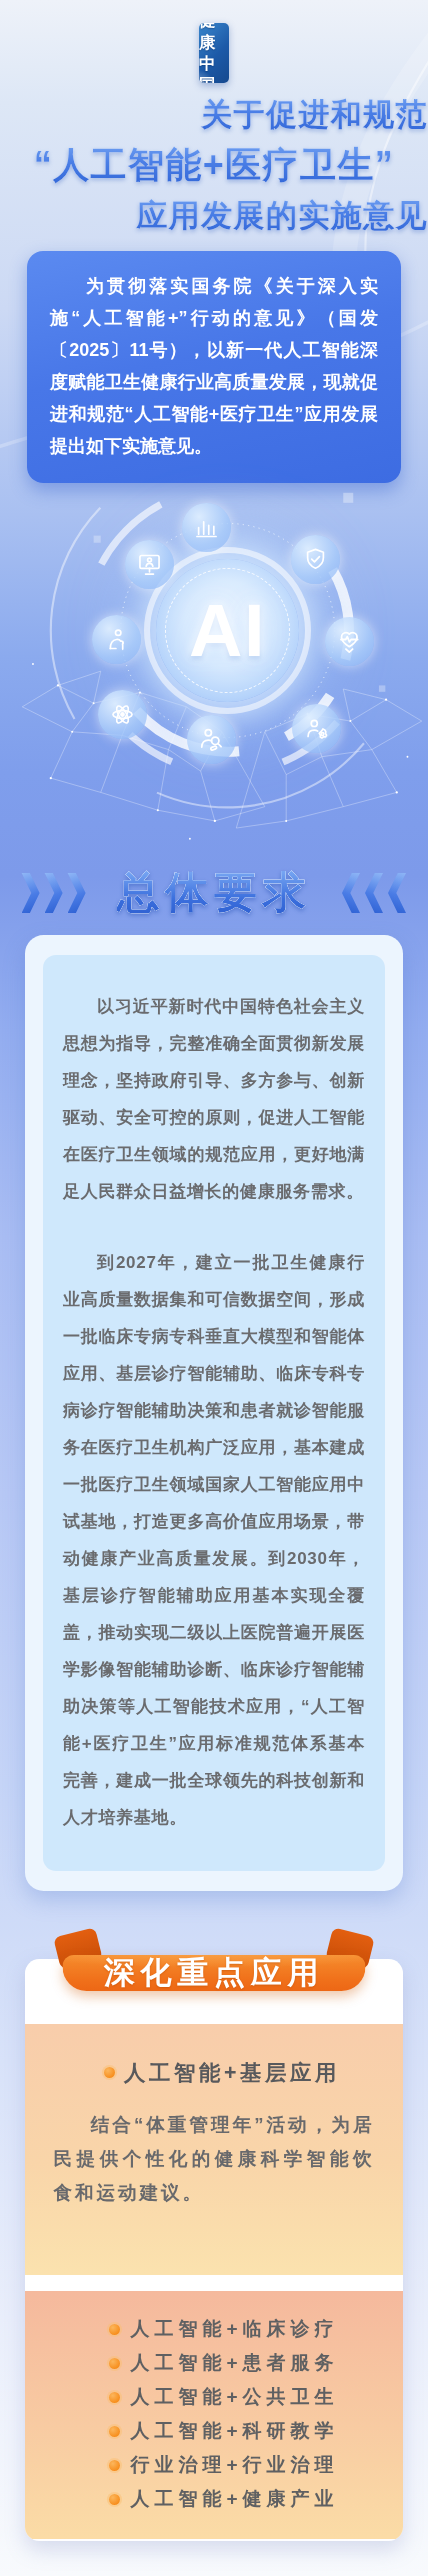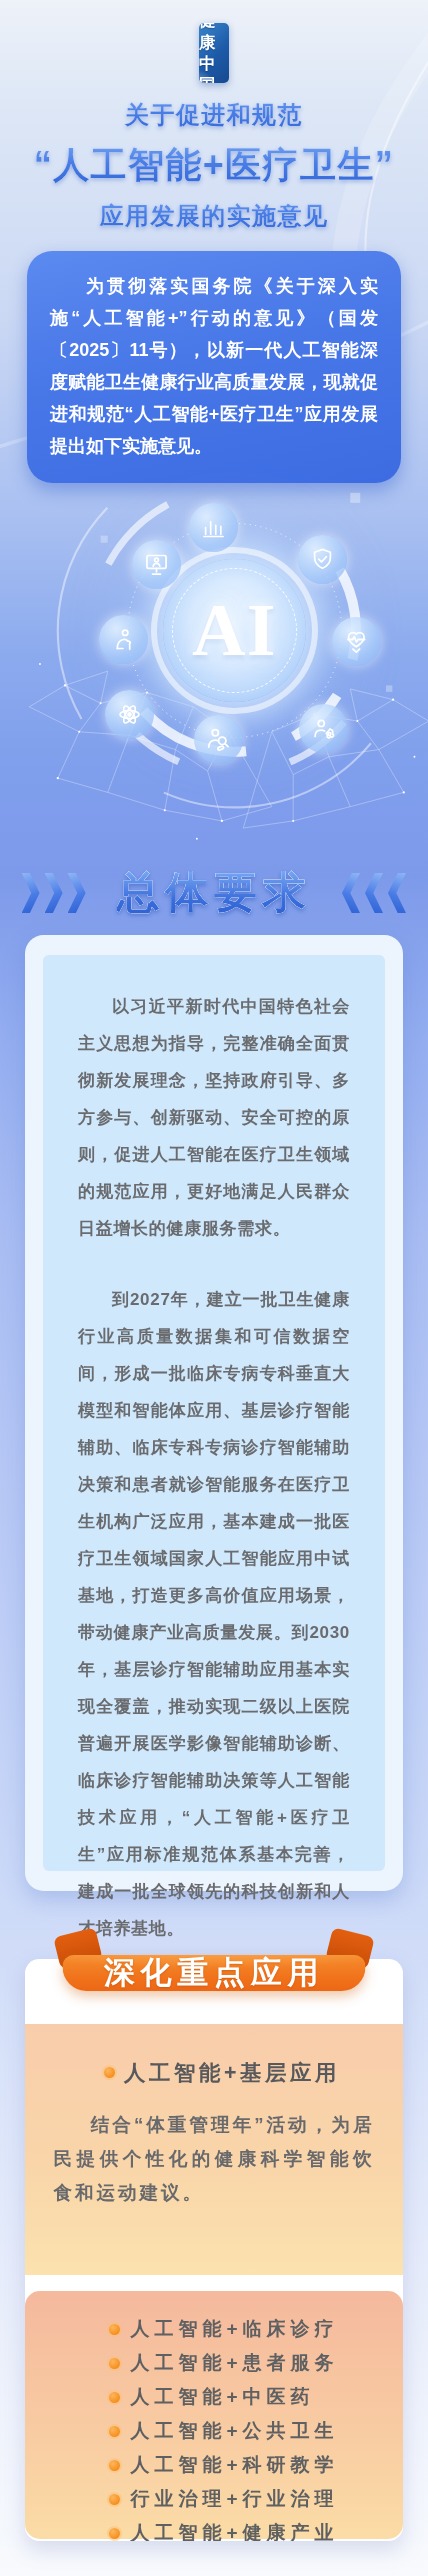--- a/index.html
+++ b/index.html
@@ -30,35 +30,35 @@
   }
   .logo-line{position:relative;color:#fff;font-weight:bold;font-size:16.4px;line-height:21.4px;letter-spacing:1.4px;text-shadow:0 0.7px 1.4px rgba(10,50,110,.5);}
   
   .title{position:absolute;top:91px;left:0;width:428px;margin:0;text-align:center;}
   .t-line{
     display:block;font-weight:900;letter-spacing:1.4px;
     background:linear-gradient(180deg,#7cabf5 0%,#4a7ee6 45%,#2c61d4 100%);
     -webkit-background-clip:text;background-clip:text;color:transparent;
     filter:drop-shadow(0 0 0.7px rgba(255,255,255,.9)) drop-shadow(0 2.1px 2.1px rgba(47,92,190,.35));
   }
-  .t1,.t3{font-size:24px;line-height:47px;}
+  .t1,.t3{font-size:31px;line-height:47px;text-align:right;}
   .t2{font-size:36px;line-height:54px;}
   
   .intro-box{
     position:absolute;top:251px;left:27px;width:374px;box-sizing:border-box;
-    border-radius:25px;padding:18.6px 23px 21.4px 23px;
+    border-radius:16px;padding:18.6px 23px 21.4px 23px;
     background:linear-gradient(168deg,#5b8af0 0%,#4877e8 45%,#3d6ce2 100%);
     box-shadow:0 7.1px 17px rgba(50,95,205,.4);
   }
   .intro-box p{
     margin:0;color:#ffffff;font-weight:bold;font-size:18px;line-height:32px;
     text-align:justify;text-indent:2em;
   }
   
-  .hero{position:absolute;top:450px;left:15px;width:348px;height:428px;font-family:Liberation Serif, serif;}
+  .hero{position:absolute;top:450px;left:8px;width:348px;height:428px;}
   .hero svg.deco{position:absolute;top:0;left:0;}
   .disc{
     position:absolute;left:148px;top:109px;width:143px;height:143px;border-radius:50%;
     background:radial-gradient(circle at 50% 45%,#f4faff 0%,#d9ebfe 40%,#b6d4fb 70%,rgba(150,190,248,.55) 100%);
     box-shadow:0 0 28.6px 15.7px rgba(220,238,255,.65),0 0 64px 28.6px rgba(170,205,250,.45);
     display:flex;align-items:center;justify-content:center;
   }
   .disc::before{content:"";position:absolute;inset:8.6px;border-radius:50%;
     border:1.1px dashed rgba(255,255,255,.85);}
   .disc::after{content:"";position:absolute;inset:-12px;border-radius:50%;
@@ -94,41 +94,41 @@
     -webkit-background-clip:text;background-clip:text;color:transparent;
     filter:drop-shadow(0 0 0.7px #fff) drop-shadow(0 0 0.7px #fff) drop-shadow(0 2.1px 2.1px rgba(35,80,180,.45));
   }
   
   .card-overall{
     position:absolute;top:935px;left:25px;width:378px;height:956px;
     background:#ecf5fe;border-radius:18.6px;
     box-shadow:0 8.6px 21.4px rgba(80,120,205,.28);
   }
   .card-overall .card-inner{
-    position:absolute;inset:20px 18px 20px 18px;border-radius:6px;
-    background:#cfe8fc;padding:33px 35px;box-sizing:border-box;
+    position:absolute;inset:20px 18px 20px 18px;border-radius:13px;
+    background:#cfe8fc;padding:33px 20px;box-sizing:border-box;
   }
   .card-inner p{
     margin:0 0 34px 0;color:#6a6b6e;font-weight:bold;
     font-size:17px;line-height:37px;letter-spacing:0.7px;
     text-align:justify;text-indent:2em;
   }
   .card-inner p:last-child{margin-bottom:0;}
   
   .card-apps{
     position:absolute;top:1959px;left:25px;width:378px;height:582px;
     background:#ffffff;border-radius:14.3px;
     box-shadow:0 8.6px 20px rgba(120,130,190,.25);
     overflow:hidden;
   }
   .block{position:absolute;left:0;width:378px;margin-top:14px;}
   .block1{top:51px;height:251px;
     background:linear-gradient(180deg,#f8cdab 0%,#f9d5a9 55%,#fbe2ae 100%);}
   .block2{top:318px;height:248px;
-    background:linear-gradient(180deg,#f5b99d 0%,#f8cba2 55%,#fbdca6 100%);border-radius:15px;}
+    background:linear-gradient(180deg,#f5b99d 0%,#f8cba2 55%,#fbdca6 100%);}
   .bullet{
     display:inline-block;width:11.4px;height:11.4px;border-radius:50%;flex:0 0 11.4px;
     background:radial-gradient(circle at 35% 32%,#fcb65c 0%,#f78f1e 70%);
     box-shadow:0 0 0 2.1px rgba(250,190,110,.45);
   }
   .bullet-heading{
     display:flex;align-items:center;gap:8.6px;
     margin:34px 0 0 79px;
   }
   .bullet-heading .hd{
@@ -329,24 +329,20 @@
         <li>
             <span class="bullet"></span>
             <span class="app-label">人工智能+临床诊疗</span>
           </li>
         <li>
             <span class="bullet"></span>
             <span class="app-label">人工智能+患者服务</span>
           </li>
         <li>
             <span class="bullet"></span>
-            <span class="app-label">人工智能+中医药</span>
-          </li>
-        <li>
-            <span class="bullet"></span>
             <span class="app-label">人工智能+公共卫生</span>
           </li>
         <li>
             <span class="bullet"></span>
             <span class="app-label">人工智能+科研教学</span>
           </li>
         <li>
             <span class="bullet"></span>
             <span class="app-label">行业治理+行业治理</span>
           </li>

